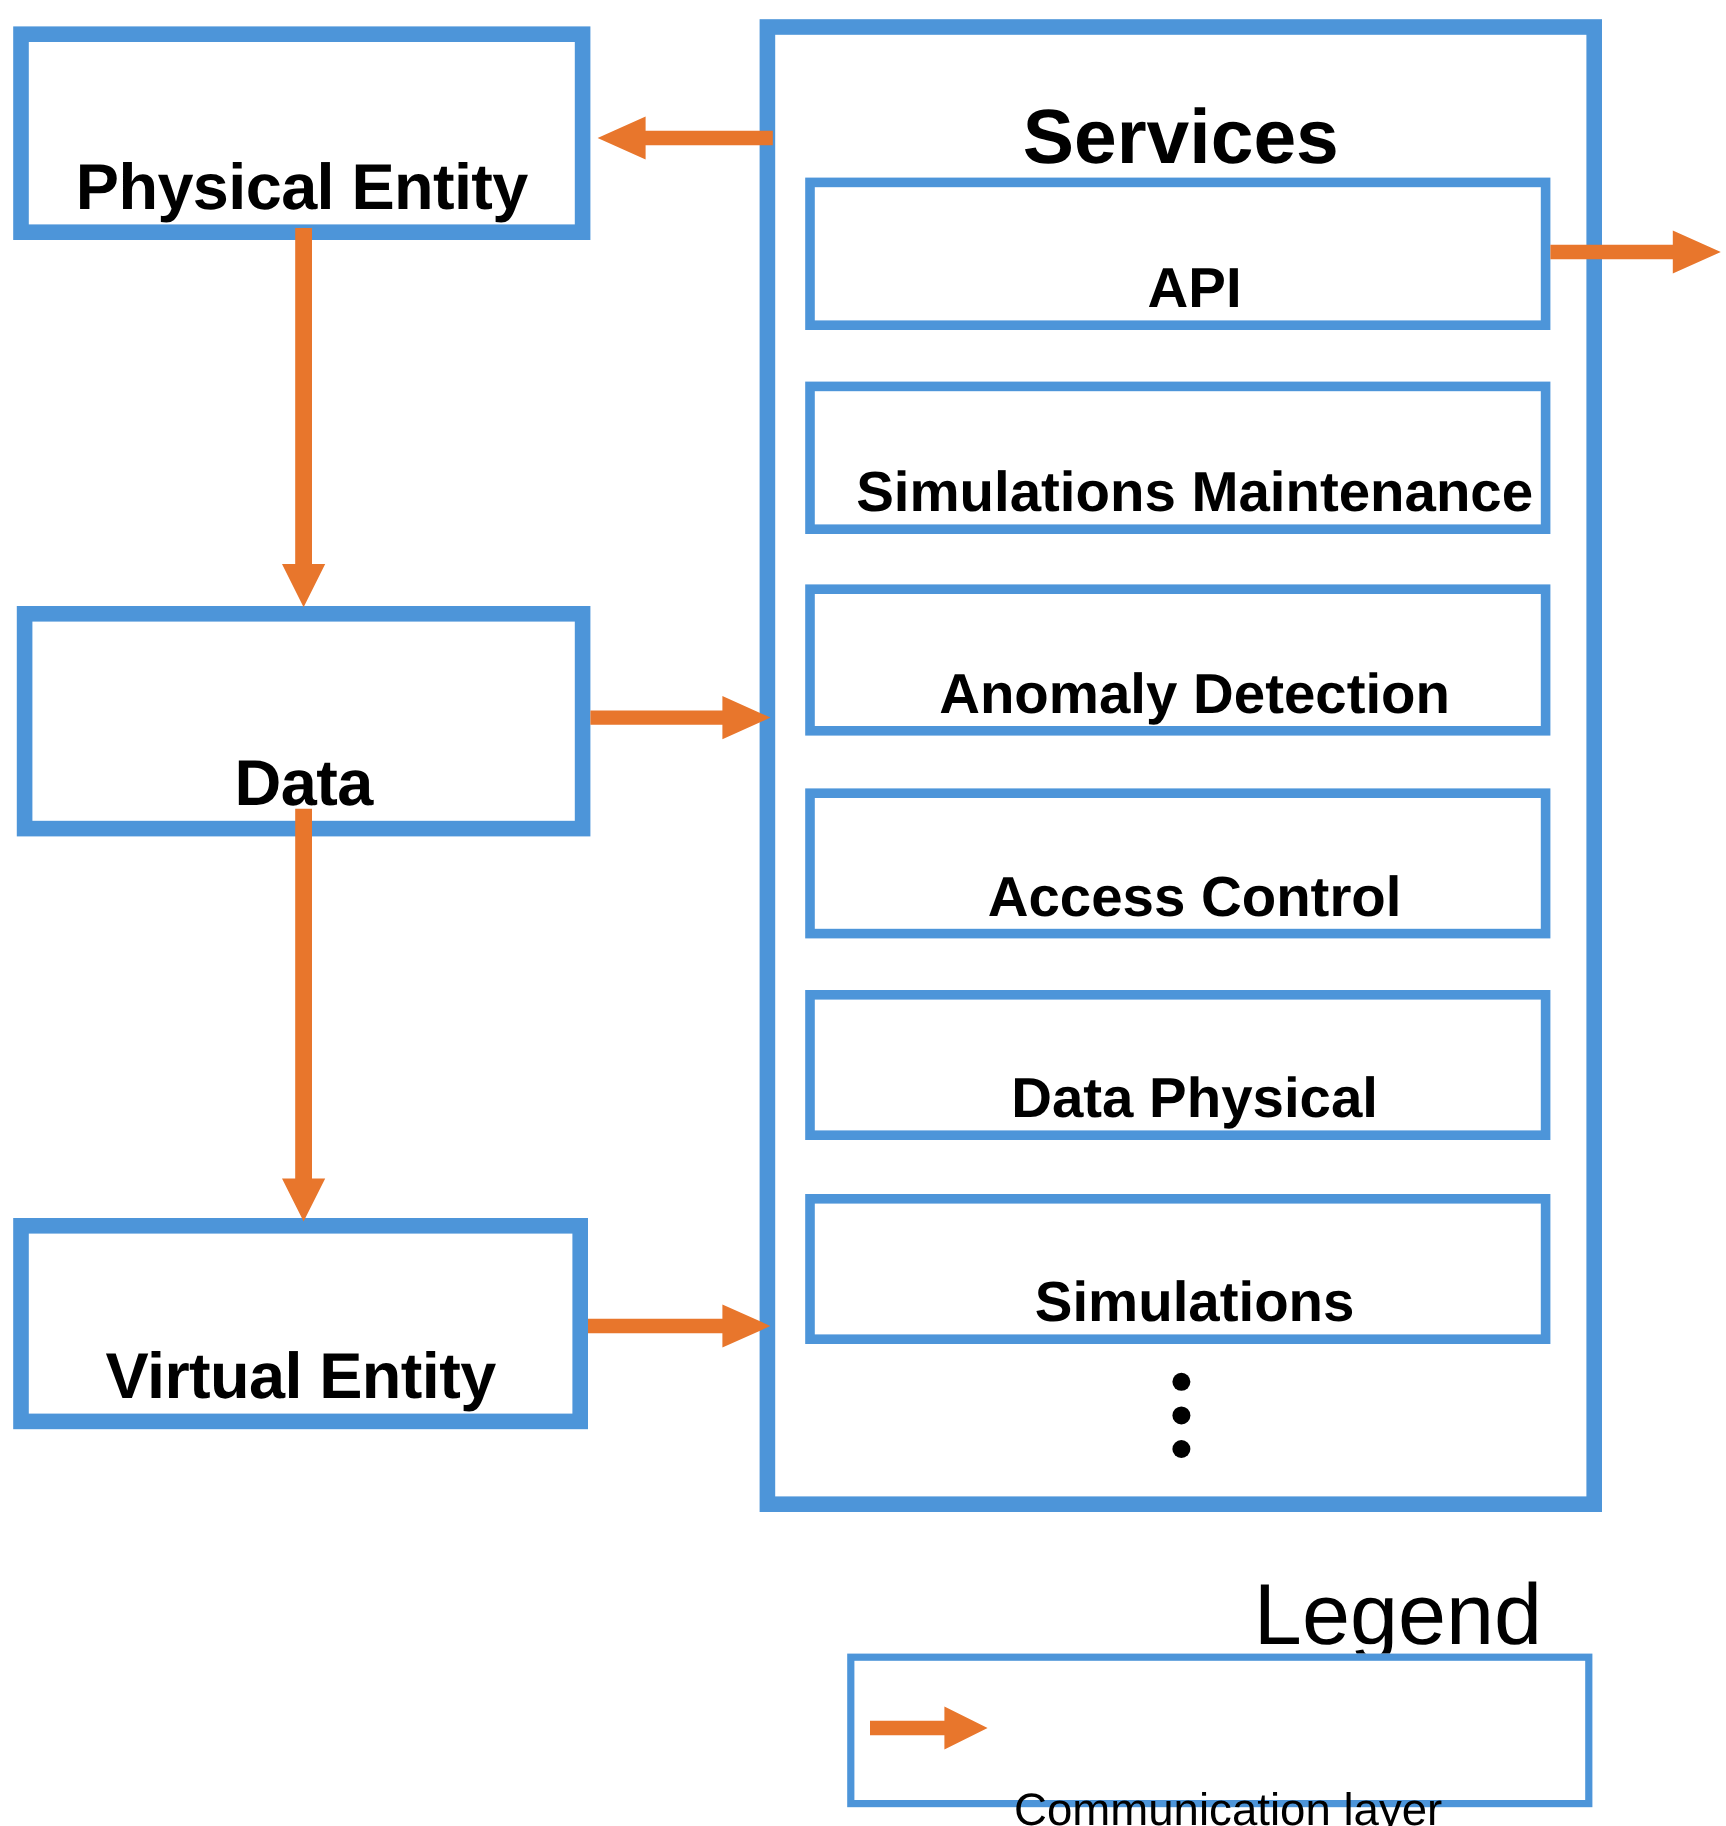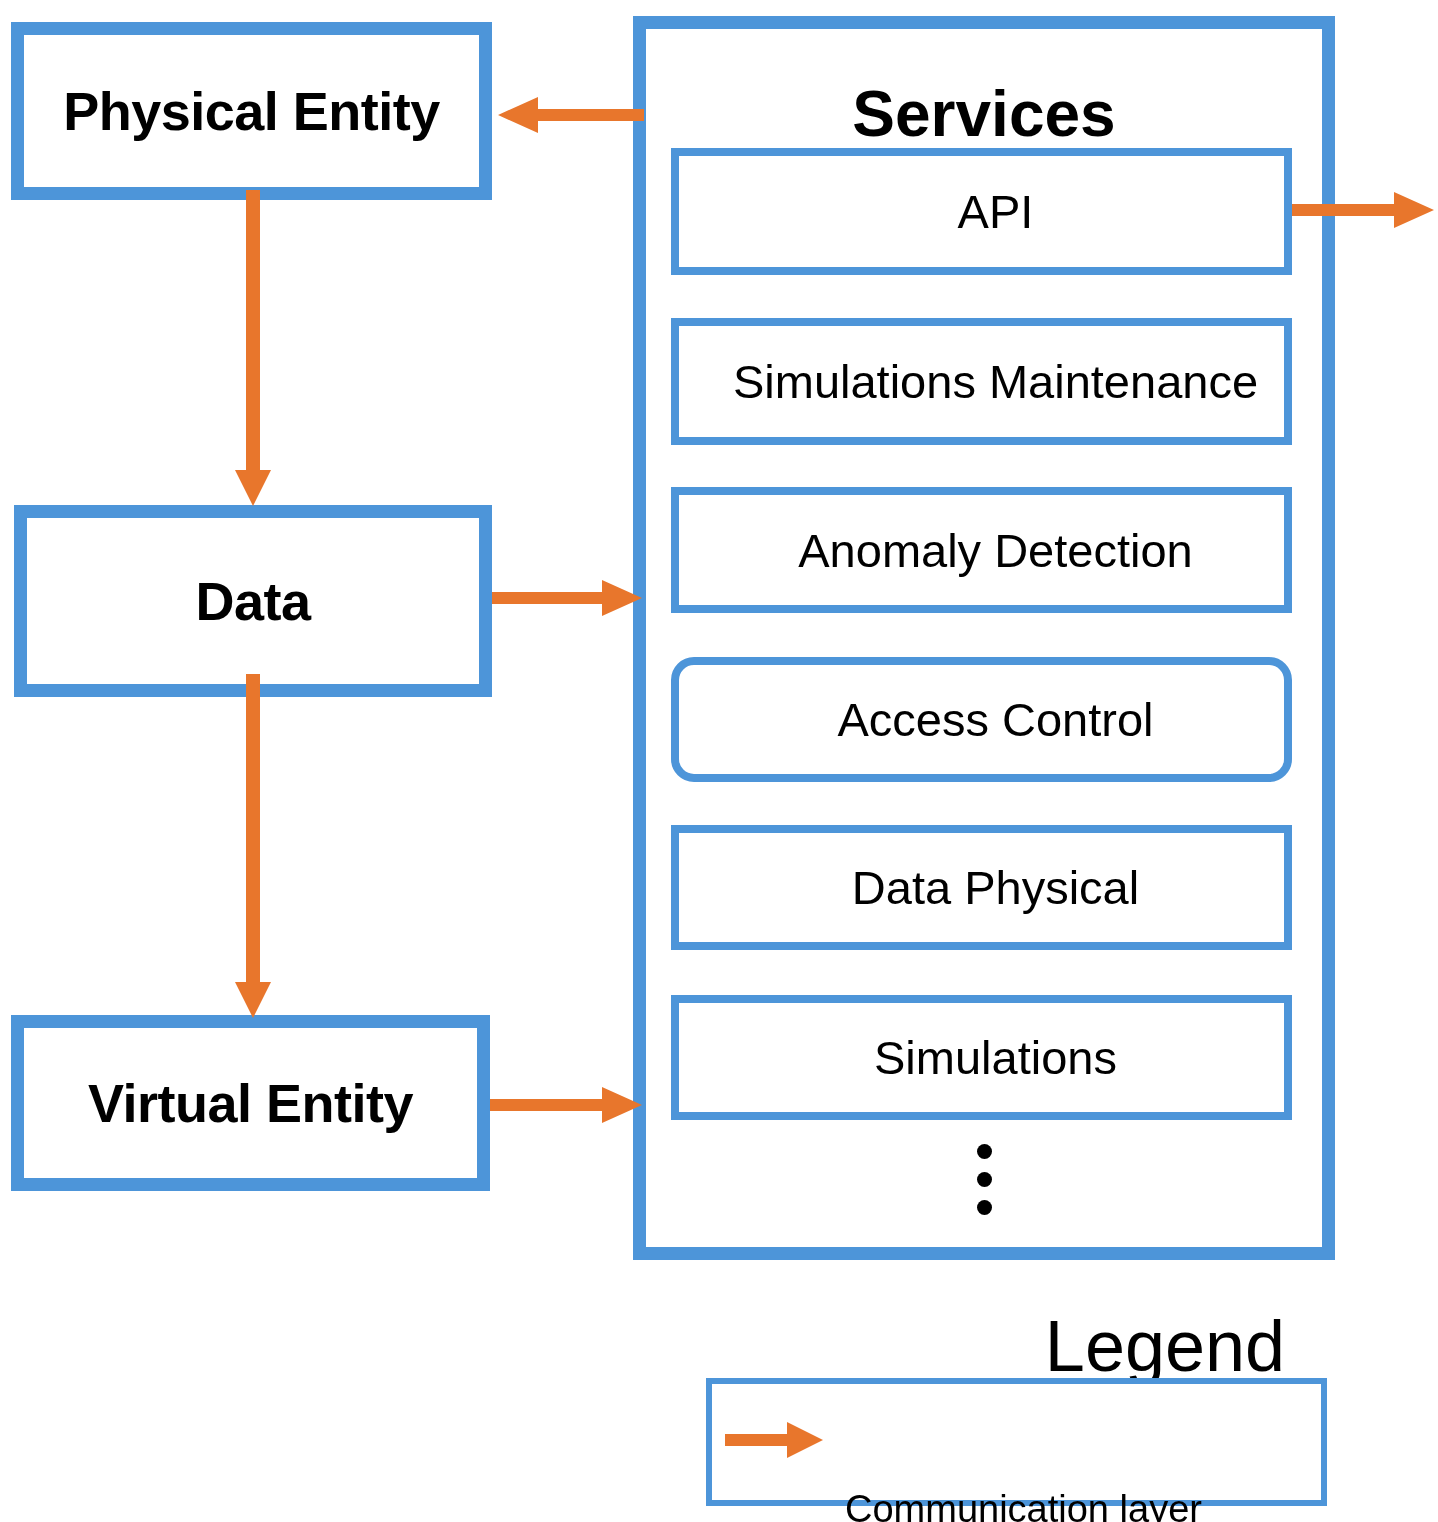--- a/index.html
+++ b/index.html
@@ -17,21 +17,21 @@
     background: #ffffff;
     overflow: hidden;
   }
   .box {
     position: absolute;
     box-sizing: border-box;
     background: #ffffff;
     border-style: solid;
     border-color: #4D95D9;
     display: flex;
-    align-items: center;
+    align-items: flex-end;
     justify-content: center;
     text-align: center;
     color: #000000;
   }
   
   .entity-box {
     border-width: 13px;
     font-weight: bold;
     font-size: 54px;
     letter-spacing: -0.5px;
@@ -57,29 +57,29 @@
     top: 48px;
     width: 676px;
     text-align: center;
     font-size: 64px;
     font-weight: bold;
     color: #000000;
   }
   .service-box {
     border-width: 8px;
     font-size: 47px;
-    font-weight: normal;
+    font-weight: bold;
     color: #000000;
     padding-left: 28px;
   }
   
   #svc-0 { left: 671px; top: 148px;  width: 621px; height: 127px; }
   #svc-1 { left: 671px; top: 318px;  width: 621px; height: 127px; }
   #svc-2 { left: 671px; top: 487px;  width: 621px; height: 126px; }
-  #svc-3 { left: 671px; top: 657px;  width: 621px; height: 125px; border-radius: 23px; }
+  #svc-3 { left: 671px; top: 657px;  width: 621px; height: 125px; }
   #svc-4 { left: 671px; top: 825px;  width: 621px; height: 125px; }
   #svc-5 { left: 671px; top: 995px;  width: 621px; height: 125px; }
 
   
   #services-ellipsis {
     position: absolute;
     left: 974px;
     top: 1144px;
     width: 20px;
     height: 80px;

